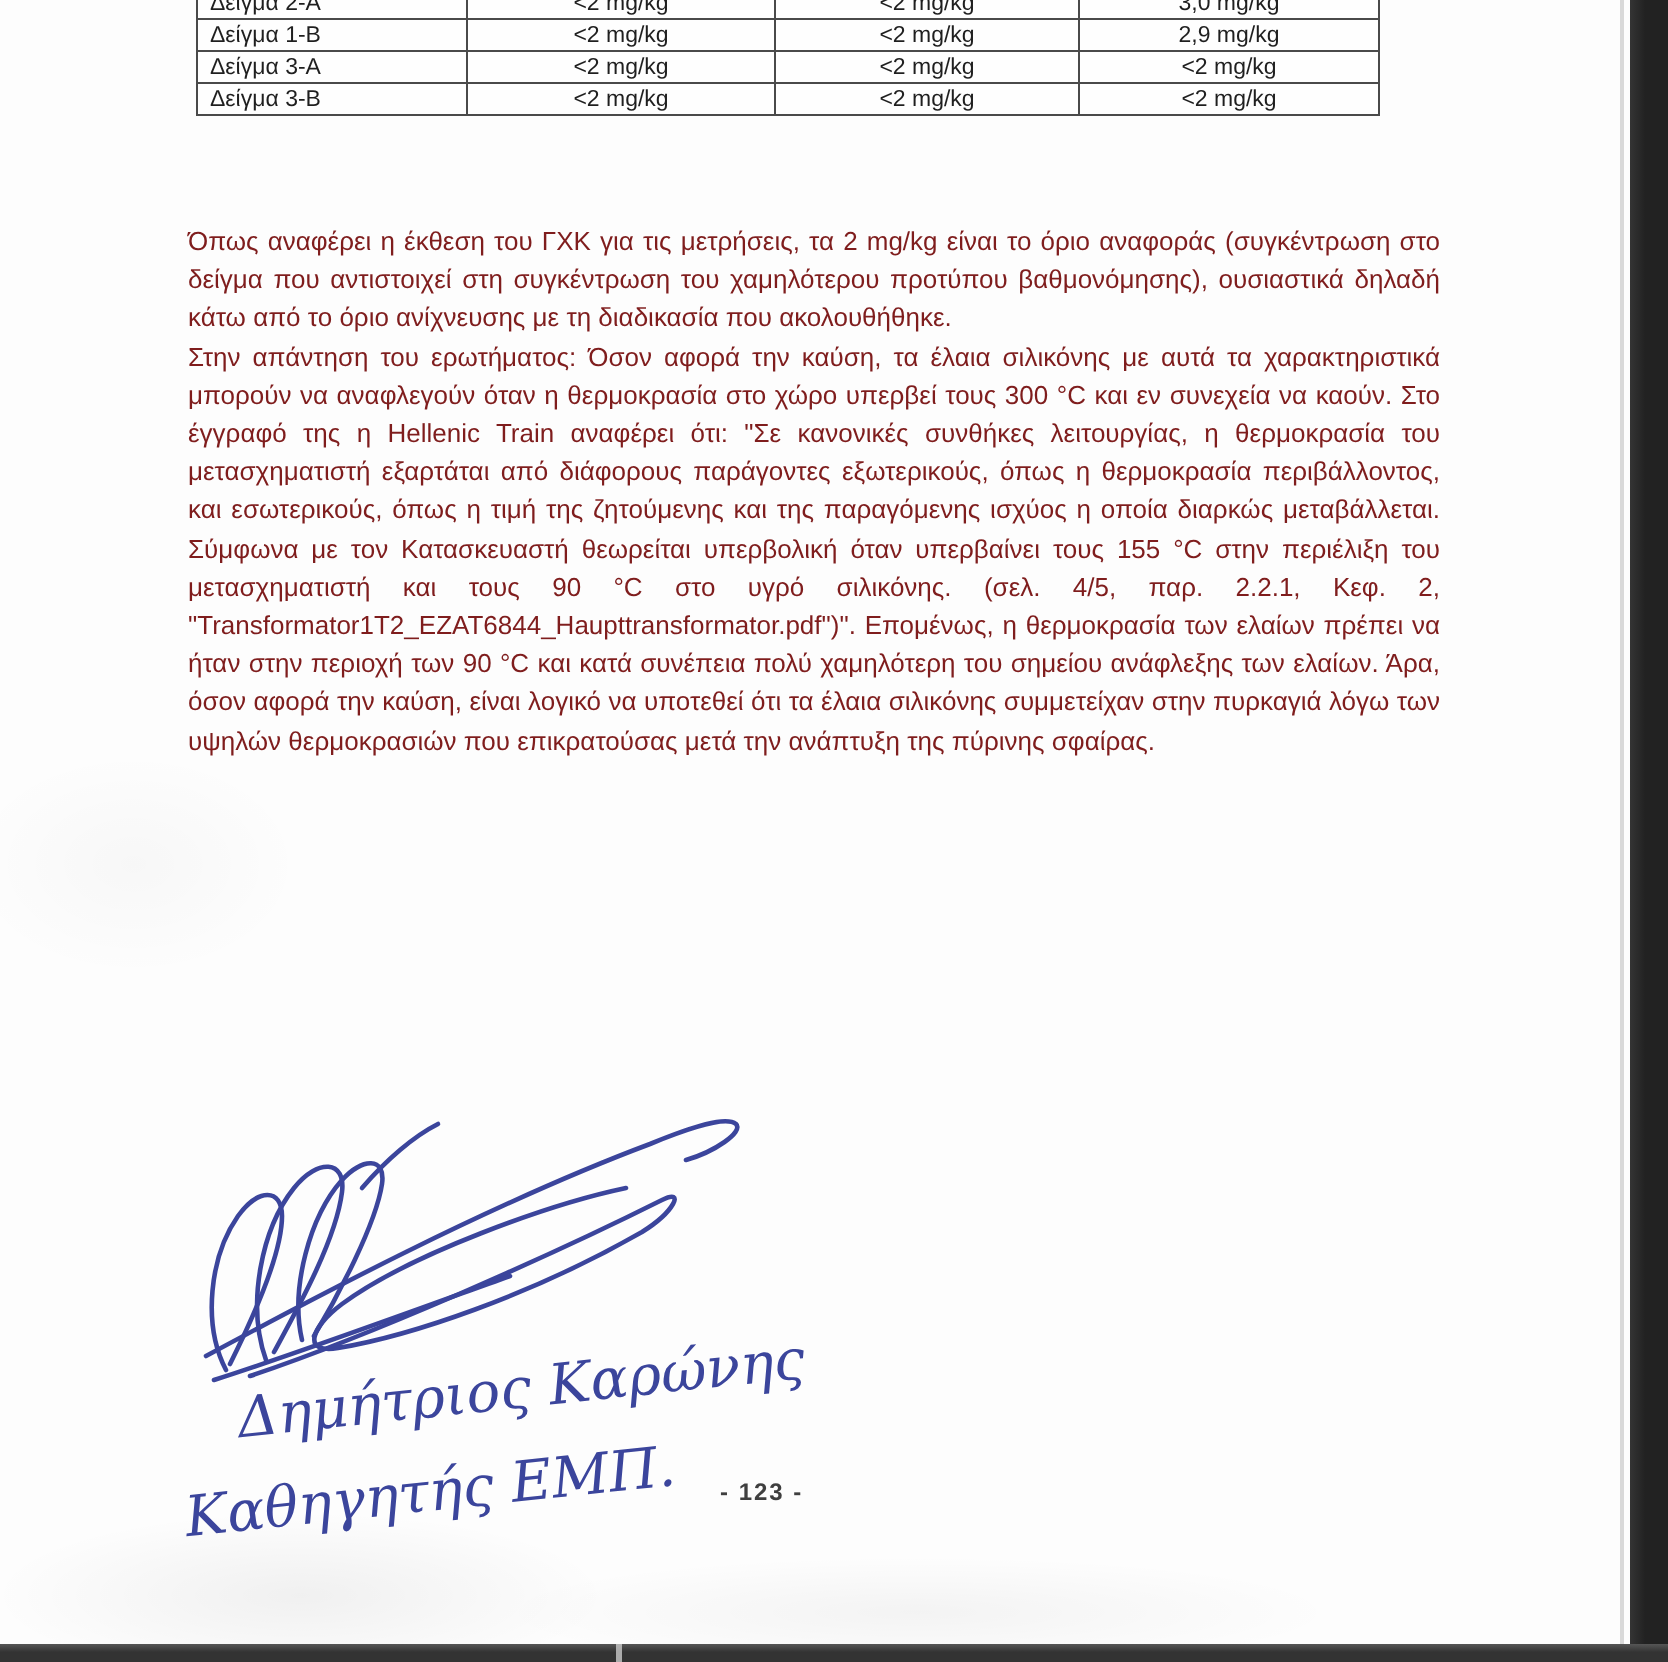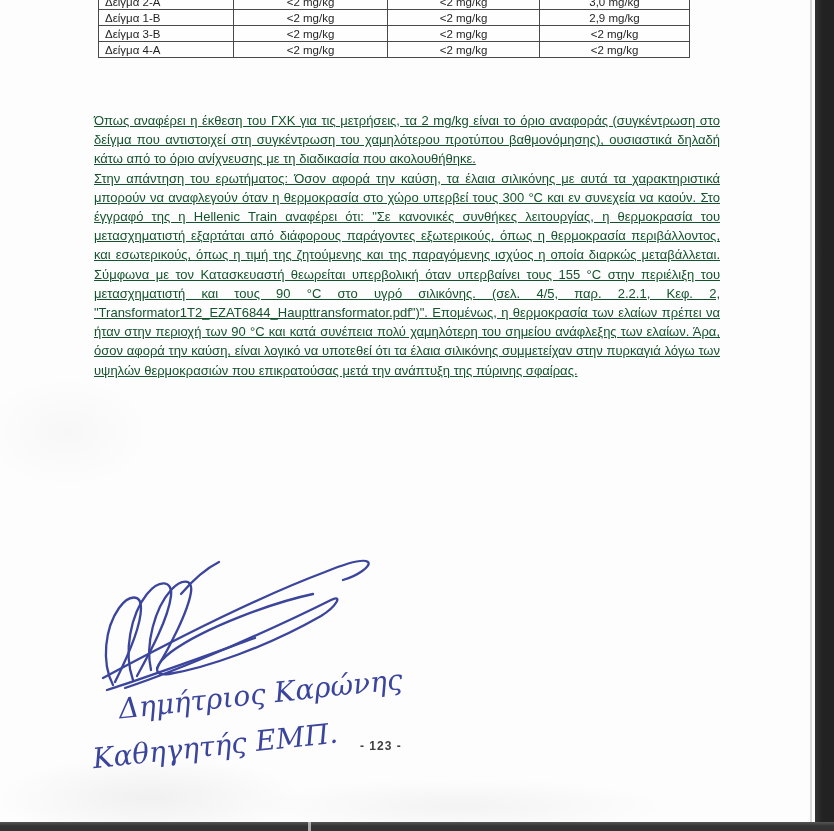--- a/index.html
+++ b/index.html
@@ -47,23 +47,22 @@
     white-space:nowrap;overflow:hidden;
   }
   .lab-table td.c0{width:122px;text-align:left;}
   .lab-table td.c1{width:141px;text-align:center;}
   .lab-table td.c2{width:139px;text-align:center;}
   .lab-table td.c3{width:137px;text-align:center;}
 
   
   .body-text{
     position:absolute;left:94px;top:111px;width:626px;
-    font-size:13px;line-height:19.2px;color:#14532d;
+    font-size:13px;line-height:19.2px;color:#7f1d1d;
     text-align:justify;
-    text-decoration:underline;
   }
   .body-text p{margin:0;}
 
   
   .signature-block{
     position:absolute;left:85px;top:550px;width:345px;height:240px;
   }
   .signature-block svg{display:block;}
 
   
@@ -85,27 +84,27 @@
       <td class="c2">&lt;2 mg/kg</td>
       <td class="c3">3,0 mg/kg</td>
     </tr>
     <tr>
       <td class="c0">Δείγμα 1-Β</td>
       <td class="c1">&lt;2 mg/kg</td>
       <td class="c2">&lt;2 mg/kg</td>
       <td class="c3">2,9 mg/kg</td>
     </tr>
     <tr>
-      <td class="c0">Δείγμα 3-Β</td>
+      <td class="c0">Δείγμα 3-Α</td>
       <td class="c1">&lt;2 mg/kg</td>
       <td class="c2">&lt;2 mg/kg</td>
       <td class="c3">&lt;2 mg/kg</td>
     </tr>
     <tr>
-      <td class="c0">Δείγμα 4-Α</td>
+      <td class="c0">Δείγμα 3-Β</td>
       <td class="c1">&lt;2 mg/kg</td>
       <td class="c2">&lt;2 mg/kg</td>
       <td class="c3">&lt;2 mg/kg</td>
     </tr>
   </tbody>
 </table>
 
 <div class="body-text">
   <p>Όπως αναφέρει η έκθεση του ΓΧΚ για τις μετρήσεις, τα 2 mg/kg είναι το όριο αναφοράς (συγκέντρωση στο δείγμα που αντιστοιχεί στη συγκέντρωση του χαμηλότερου προτύπου βαθμονόμησης), ουσιαστικά δηλαδή κάτω από το όριο ανίχνευσης με τη διαδικασία που ακολουθήθηκε.</p>
   <p>Στην απάντηση του ερωτήματος: Όσον αφορά την καύση, τα έλαια σιλικόνης με αυτά τα χαρακτηριστικά μπορούν να αναφλεγούν όταν η θερμοκρασία στο χώρο υπερβεί τους 300 °C και εν συνεχεία να καούν. Στο έγγραφό της η Hellenic Train αναφέρει ότι: "Σε κανονικές συνθήκες λειτουργίας, η θερμοκρασία του μετασχηματιστή εξαρτάται από διάφορους παράγοντες εξωτερικούς, όπως η θερμοκρασία περιβάλλοντος, και εσωτερικούς, όπως η τιμή της ζητούμενης και της παραγόμενης ισχύος η οποία διαρκώς μεταβάλλεται. Σύμφωνα με τον Κατασκευαστή θεωρείται υπερβολική όταν υπερβαίνει τους 155 °C στην περιέλιξη του μετασχηματιστή και τους 90 °C στο υγρό σιλικόνης. (σελ. 4/5, παρ. 2.2.1, Κεφ. 2, "Transformator1T2_EZAT6844_Haupttransformator.pdf")". Επομένως, η θερμοκρασία των ελαίων πρέπει να ήταν στην περιοχή των 90 °C και κατά συνέπεια πολύ χαμηλότερη του σημείου ανάφλεξης των ελαίων. Άρα, όσον αφορά την καύση, είναι λογικό να υποτεθεί ότι τα έλαια σιλικόνης συμμετείχαν στην πυρκαγιά λόγω των υψηλών θερμοκρασιών που επικρατούσας μετά την ανάπτυξη της πύρινης σφαίρας.</p>

